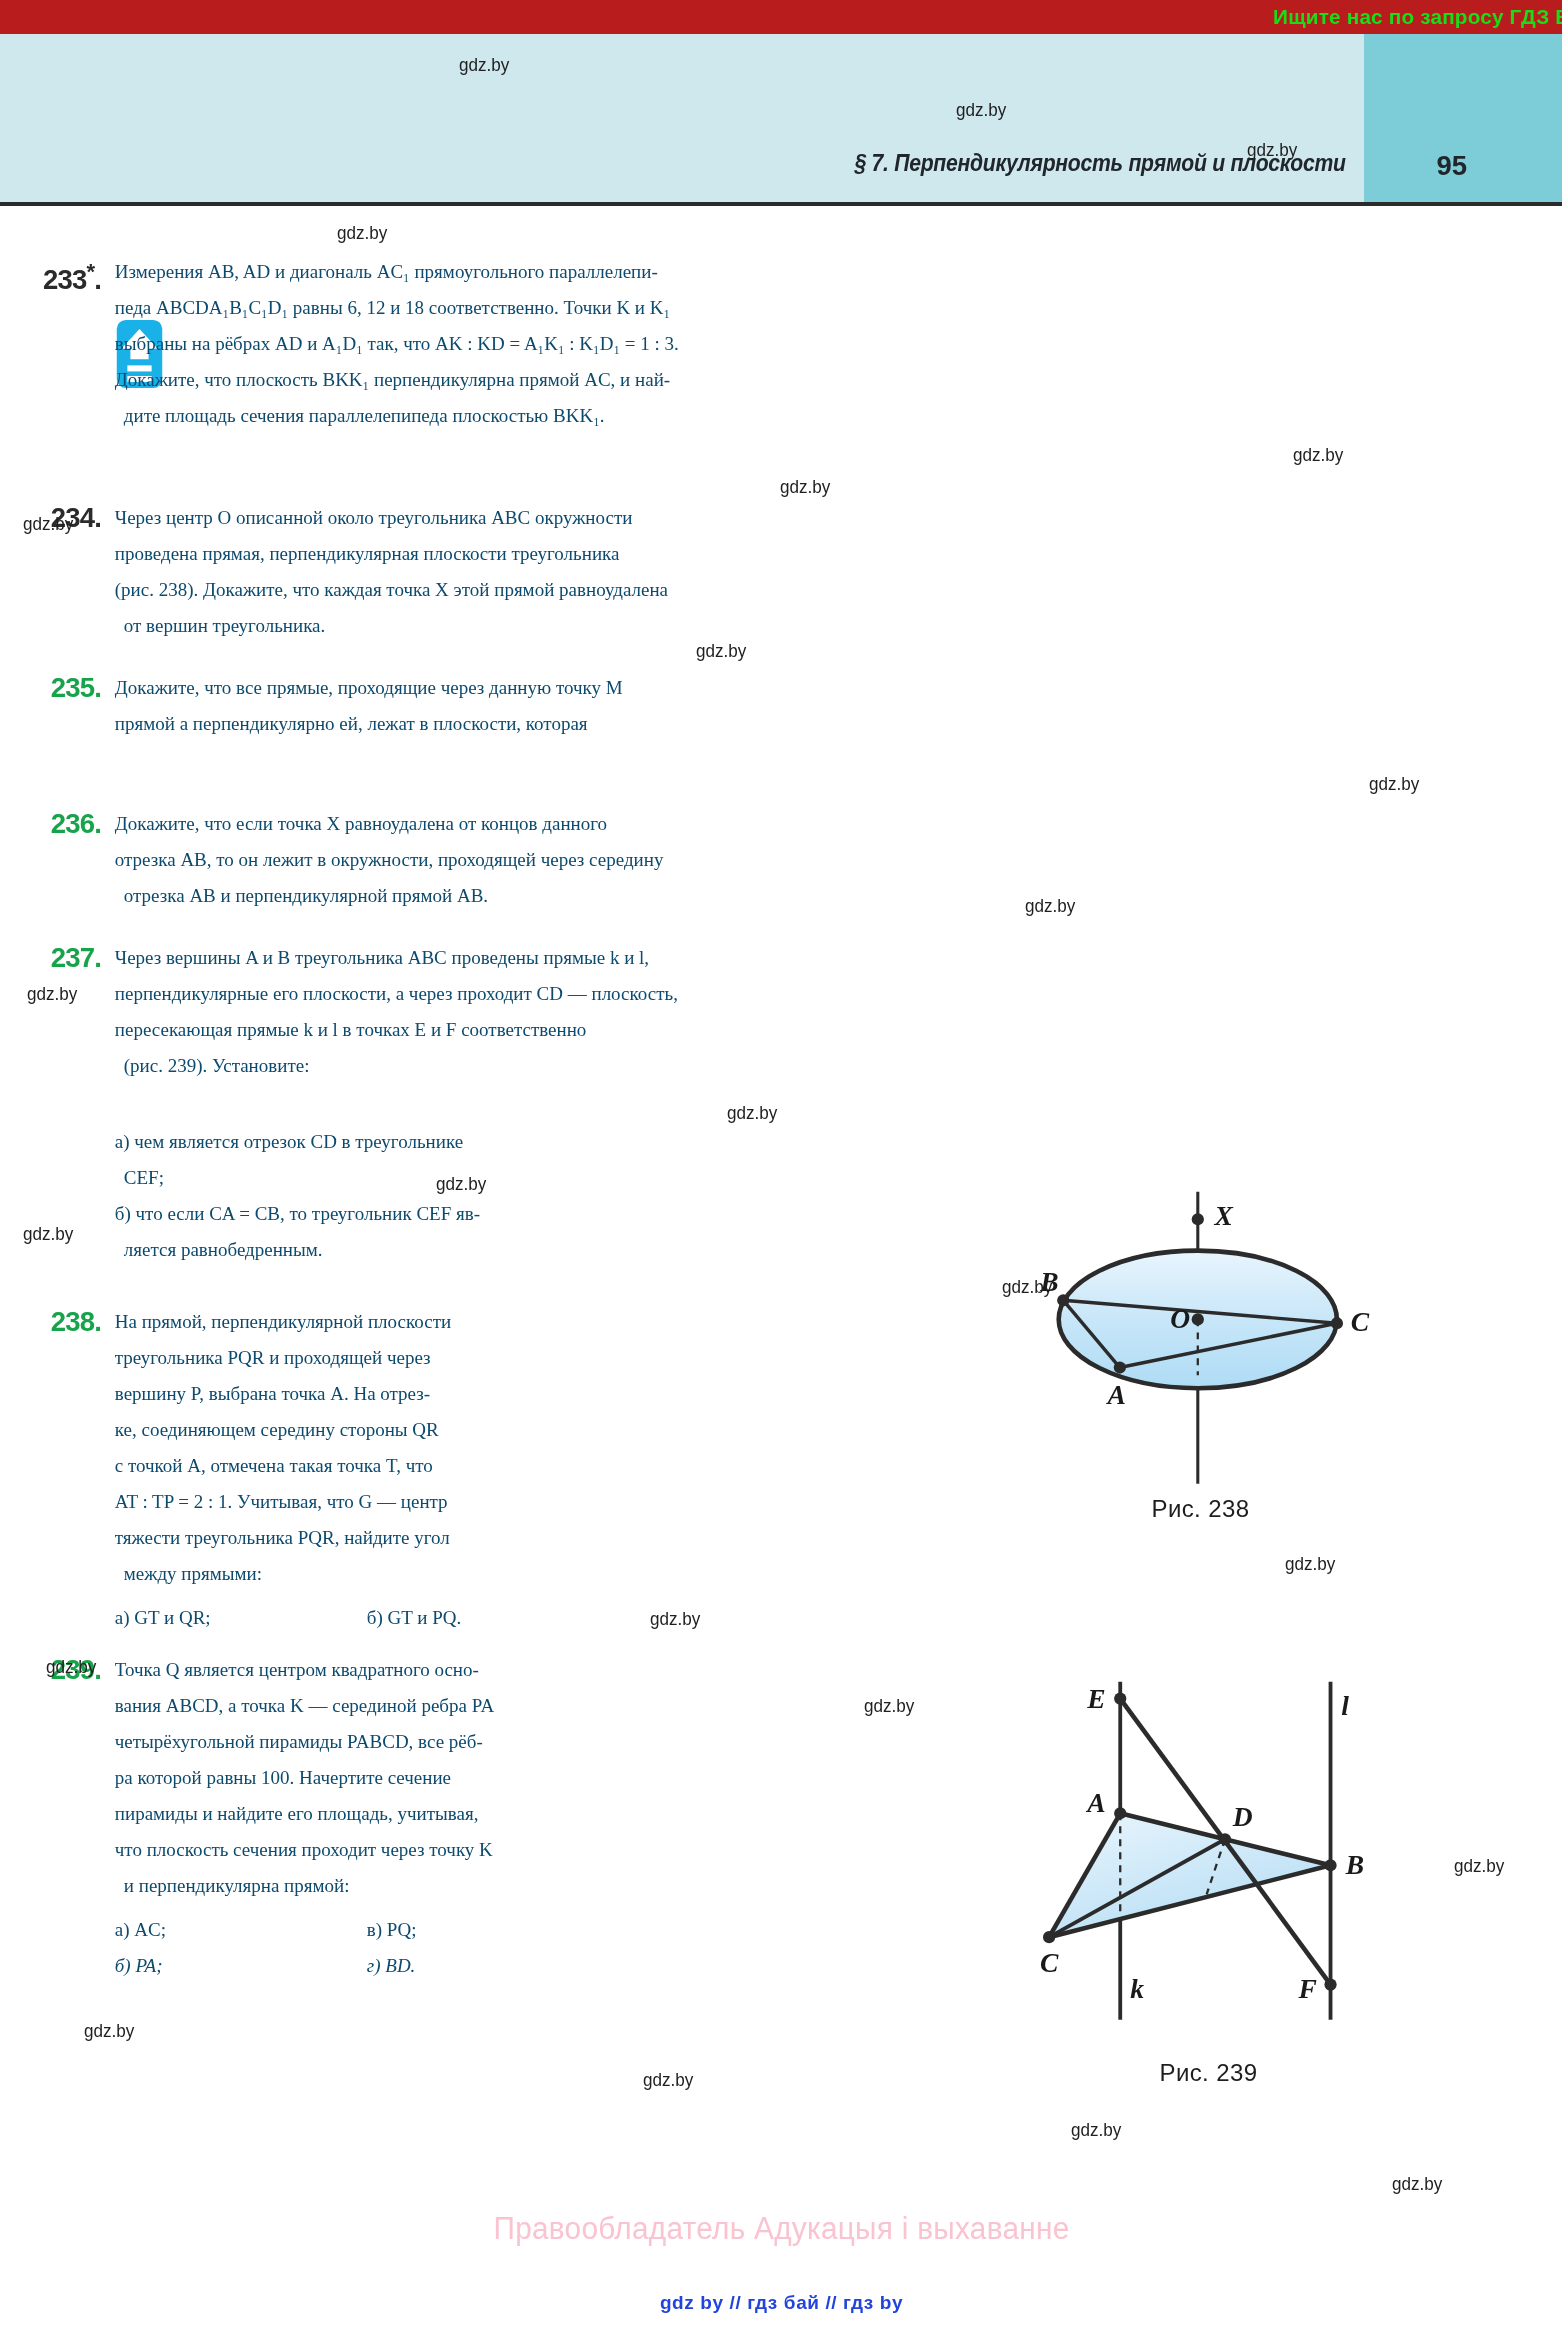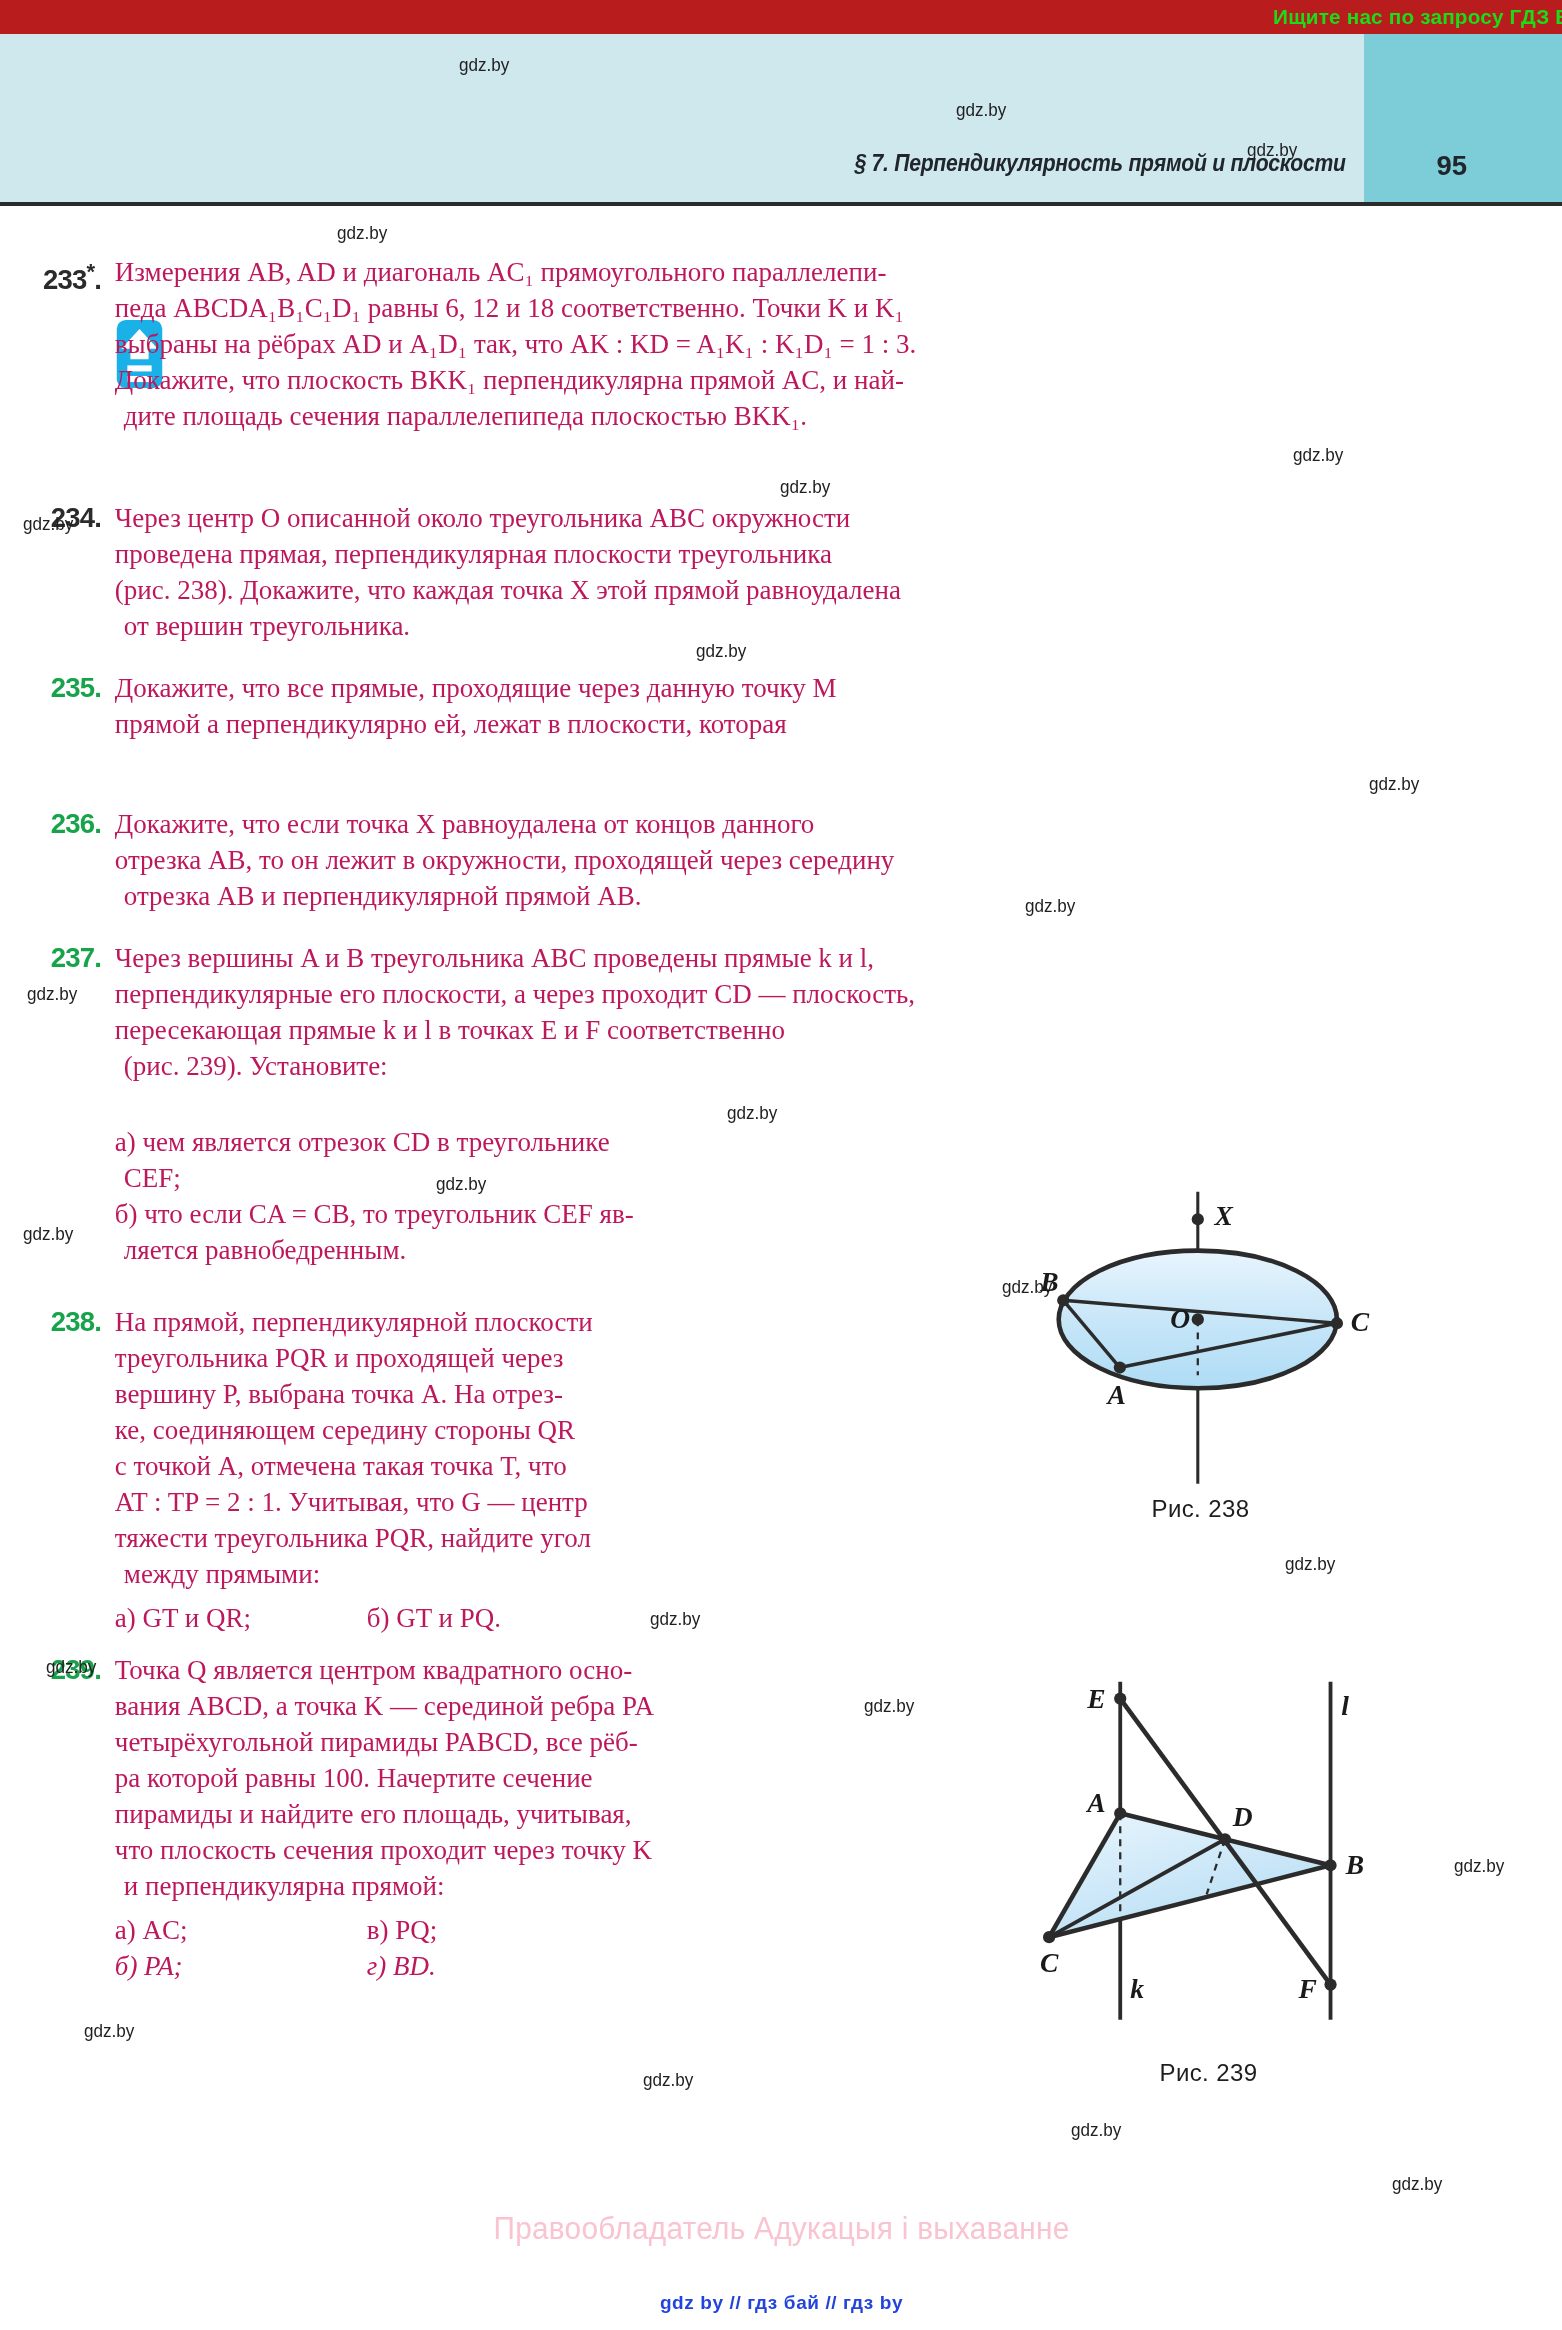--- a/index.html
+++ b/index.html
@@ -55,23 +55,23 @@
   .ex-num{
     width:101px;flex:0 0 101px;text-align:right;padding-right:13.8px;
     font-family:"Liberation Sans", sans-serif;
     font-weight:700;font-size:27.5px;line-height:36px;
     letter-spacing:-0.8px;
   }
   .ex-num.green{color:#16a34a;}
   .ex-num.dark{color:#2b2b2b;}
   .ex-body{
     font-family:"Liberation Serif", serif;
-    font-size:27px;line-height:36px;
+    font-size:19px;line-height:36px;
     text-align:justify;text-justify:inter-word;
-    color:#be185d;
+    color:#0c4a6e;
   }
   .ex-body .last{text-align:left;margin-left:9px;}
   sup.star{font-size:.8em;vertical-align:.45em;}
   
   .arrow-icon{
     position:absolute;left:116px;top:309px;width:47px;height:90px;
   }
   
   .fig{position:absolute;}
   .fig-cap{

